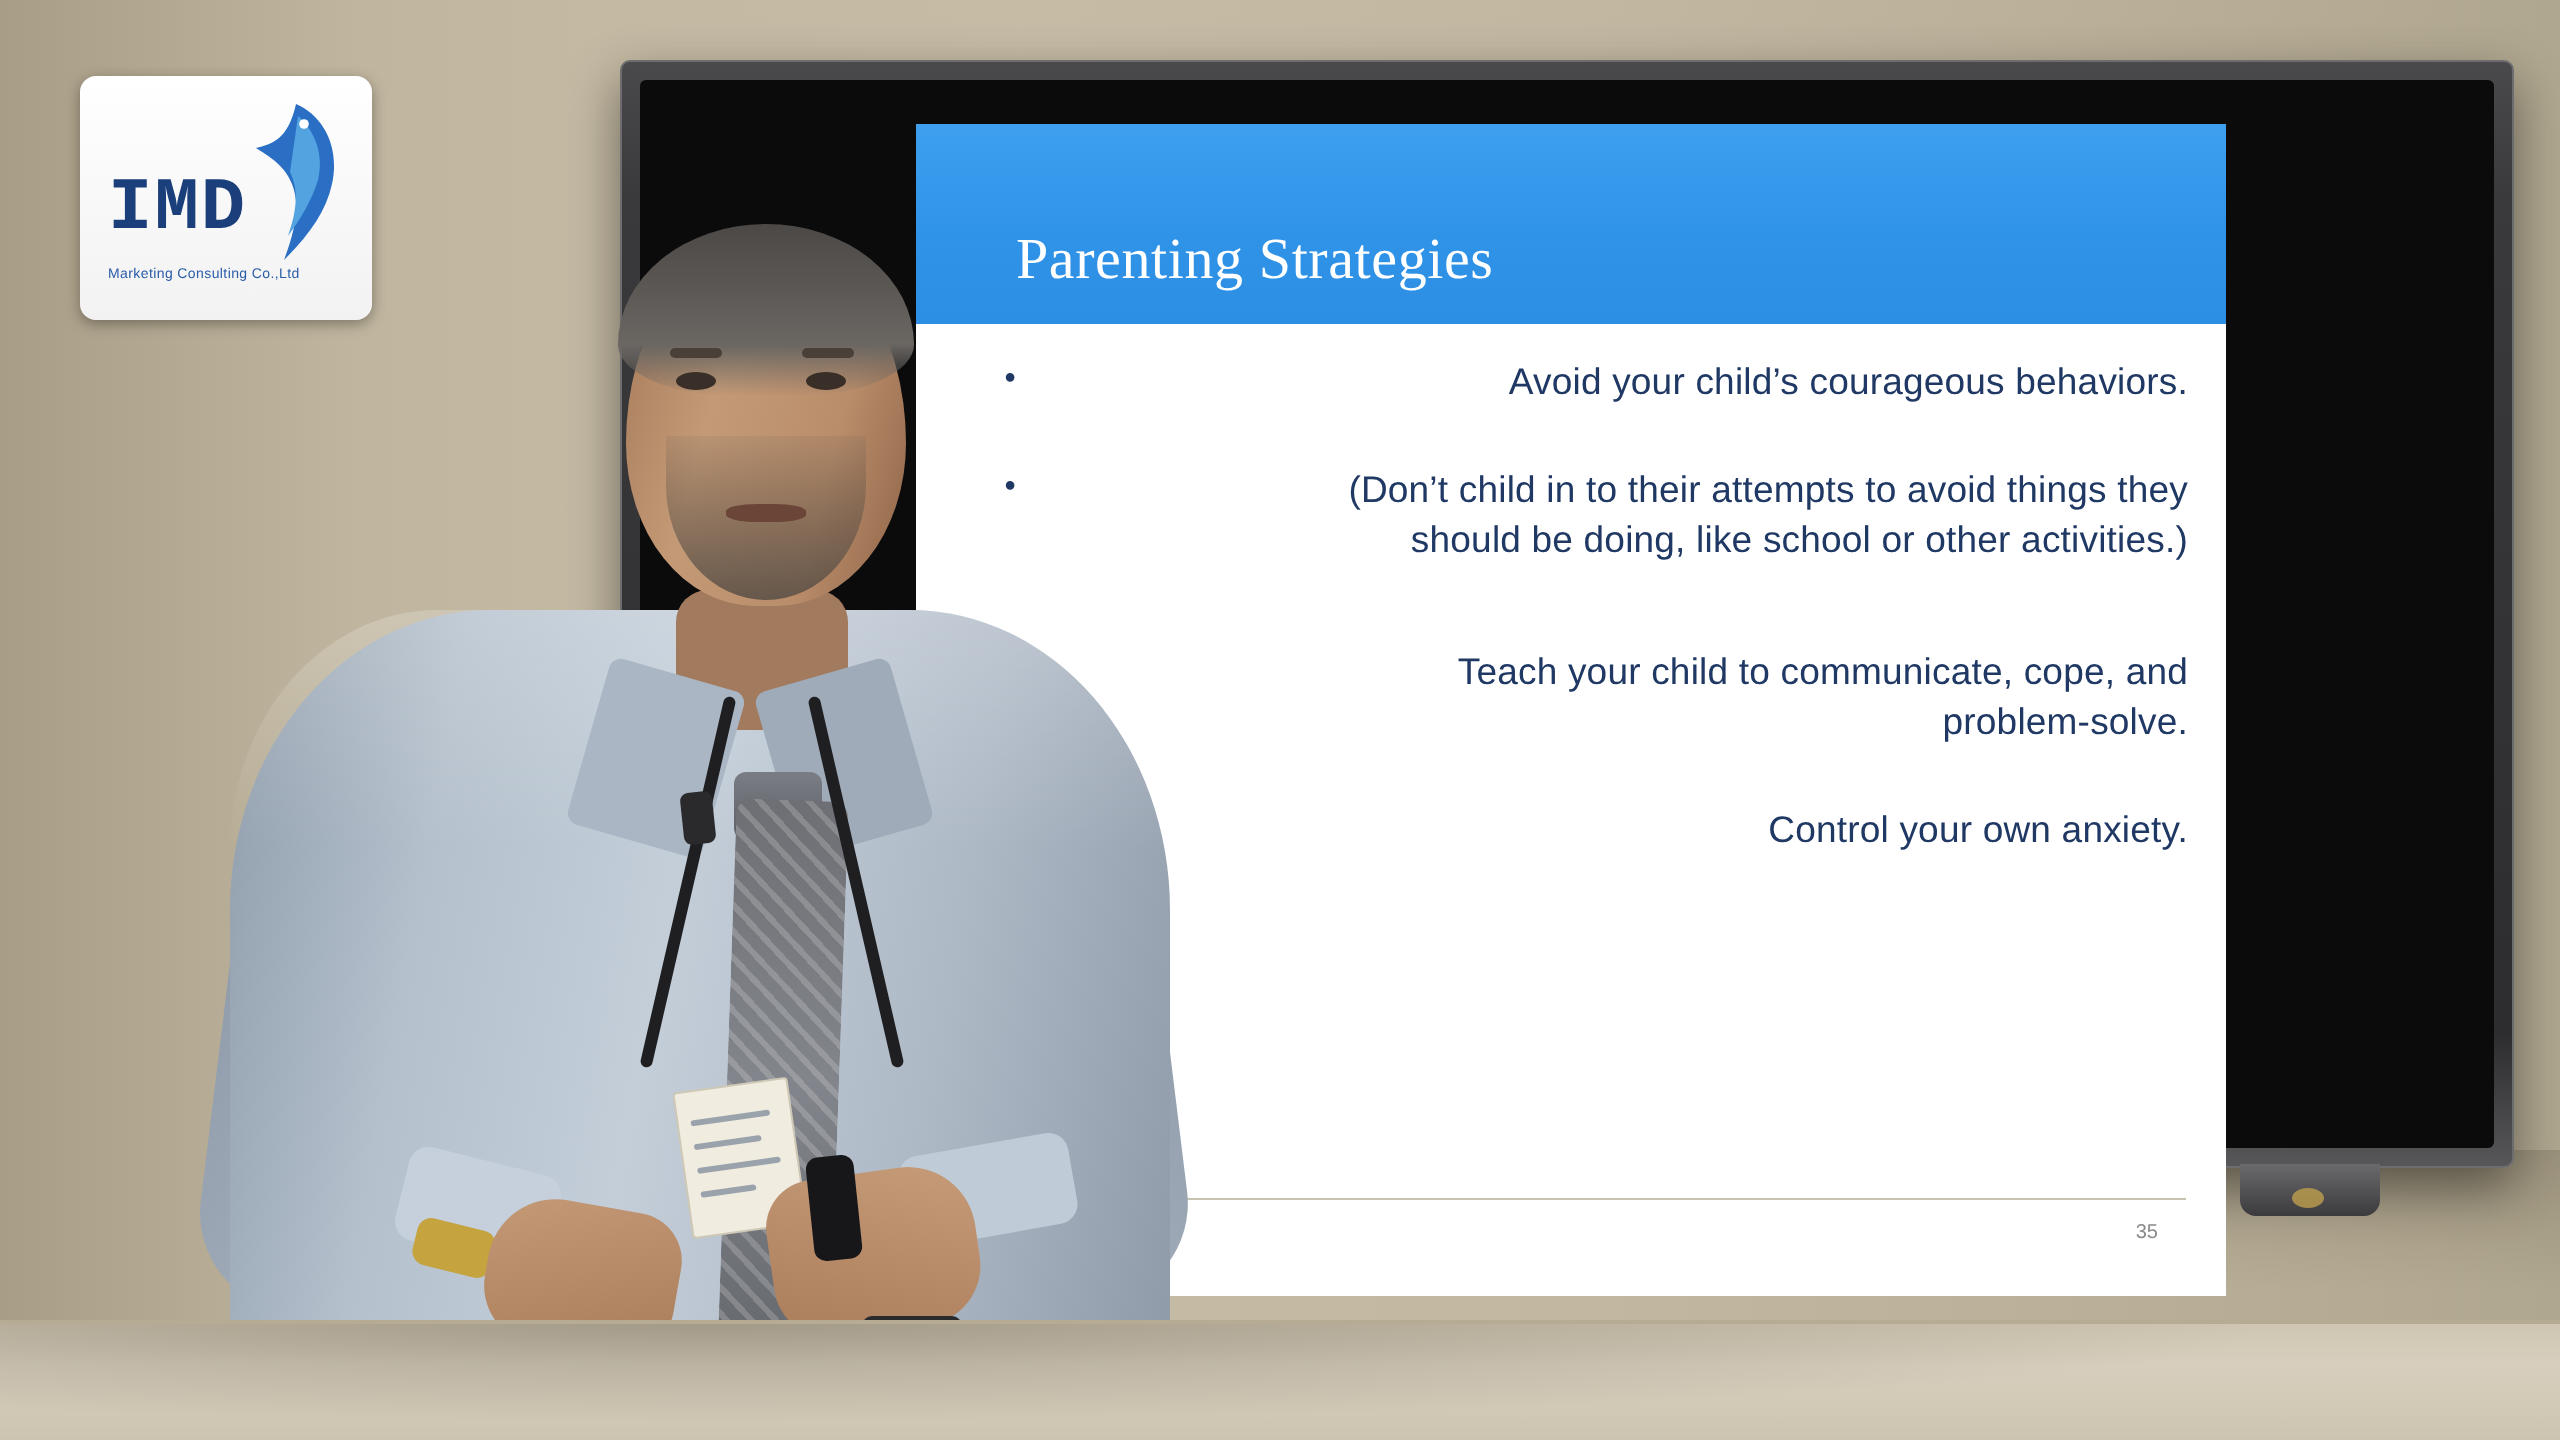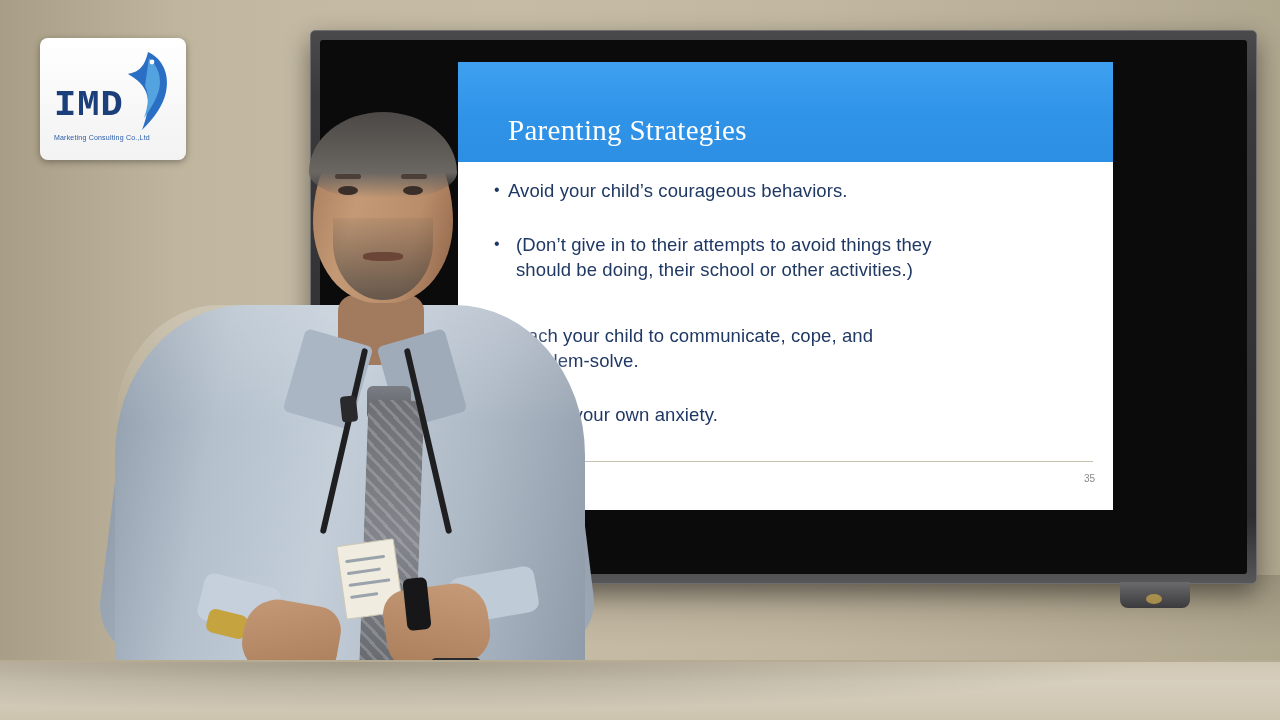--- a/index.html
+++ b/index.html
@@ -109,23 +109,24 @@
     background: #b79a4e;
     opacity: .85;
   }
 
   
   .slide {
     position: absolute;
     left: 458px;
     top: 62px;
     width: 655px;
-    height: 448px;
+    height: 586px;
     background: #ffffff;
     overflow: hidden;
+    text-align: right;
   }
   .slide-header {
     position: absolute;
     left: 0; top: 0;
     width: 100%;
     height: 100px;
     background: linear-gradient(180deg,#3ea0ef 0%, #2f93e8 55%, #2d8fe4 100%);
   }
   .slide-title {
     position: absolute;
@@ -183,21 +184,21 @@
   }
   .slide-footer-text {
     position: absolute;
     left: 24px;
     bottom: 28px;
     font-size: 12px;
     color: #3d4a63;
   }
   .slide-page-num {
     position: absolute;
-    right: 18px;
+    right: 34px;
     bottom: 26px;
     font-size: 10px;
     color: #8a8a8a;
   }
 
   
   .logo-badge {
     position: absolute;
     left: 40px;
     top: 38px;
@@ -499,22 +500,22 @@
       <div class="bullet b1">
         <span class="dot">•</span>
         <span class="txt">
           <span>Avoid your child’s courageous behaviors.</span>
         </span>
       </div>
 
       <div class="bullet b2">
         <span class="dot">•</span>
         <span class="txt">
-          <span class="sub">(Don’t give in to their attempts to avoid things they</span>
-          <span class="sub">should be doing, their school or other activities.)</span>
+          <span class="sub">(Don’t child in to their attempts to avoid things they</span>
+          <span class="sub">should be doing, like school or other activities.)</span>
         </span>
       </div>
 
       <div class="bullet b3">
         <span class="dot">•</span>
         <span class="txt">
           <span>Teach your child to communicate, cope, and</span>
           <span class="sub">problem-solve.</span>
         </span>
       </div>

